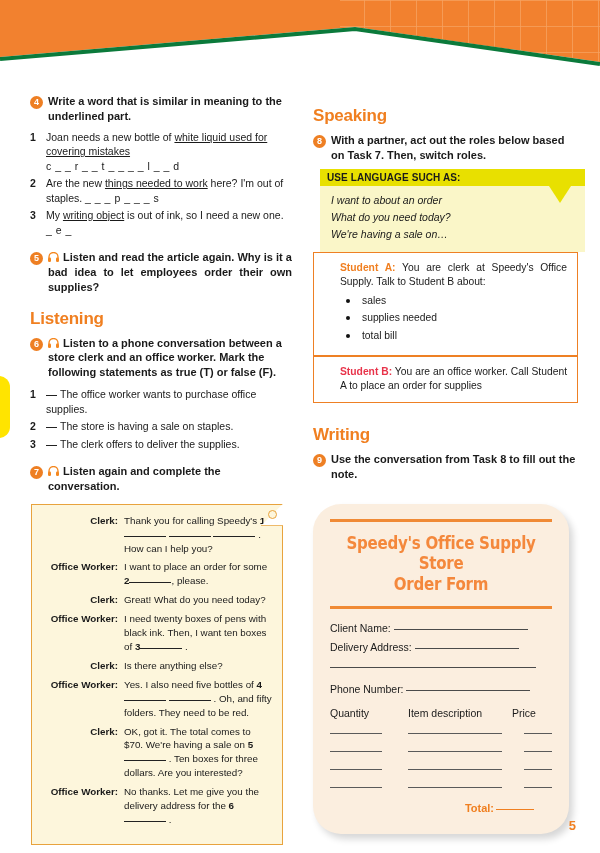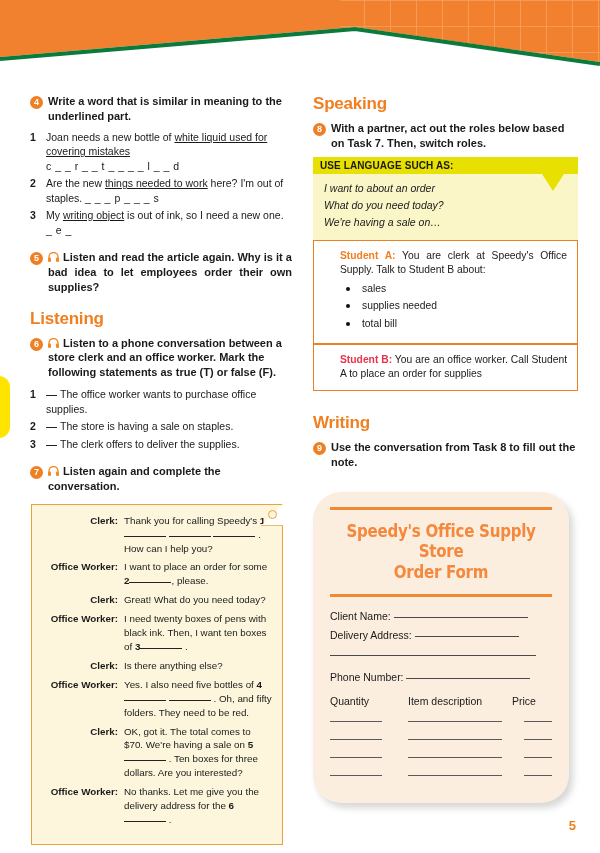--- a/index.html
+++ b/index.html
@@ -32,21 +32,21 @@
   }
 
   
   .col-left {
     position: absolute;
     left: 30px; top: 94px;
     width: 262px;
   }
   .col-right {
     position: absolute;
-    left: 313px; top: 94px;
+    left: 313px; top: 106px;
     width: 265px;
   }
 
   
   .section-head {
     color: #F07F20;
     font-size: 17px;
     font-weight: bold;
     margin: 0 0 7px 0;
     letter-spacing: -0.2px;
@@ -162,20 +162,21 @@
     vertical-align: 1px;
   }
   .f-md { width: 42px; }
   .num-b { font-weight: bold; }
 
   
   .ul-box {
     margin-top: 5px;
     width: 265px;
     position: relative;
+    margin-left: 7px;
   }
   .ul-head {
     background: #E8E000;
     color: #1a1a1a;
     font-size: 10px;
     font-weight: bold;
     padding: 3px 7px;
     letter-spacing: 0.1px;
   }
   .ul-body {
@@ -543,18 +544,21 @@
             <span class="gr-c gr-item"></span>
             <span class="gr-c gr-price"></span>
           </div>
           <div class="grid-row">
             <span class="gr-c gr-qty"></span>
             <span class="gr-c gr-item"></span>
             <span class="gr-c gr-price"></span>
           </div>
         </div>
 
+      <div class="total-row">
+        <span>Total:</span><span class="total-line"></span>
+      </div>
     </div>
   </div>
 
 </div>
 
 <div class="page-no">5</div>
 
 </body></html>

